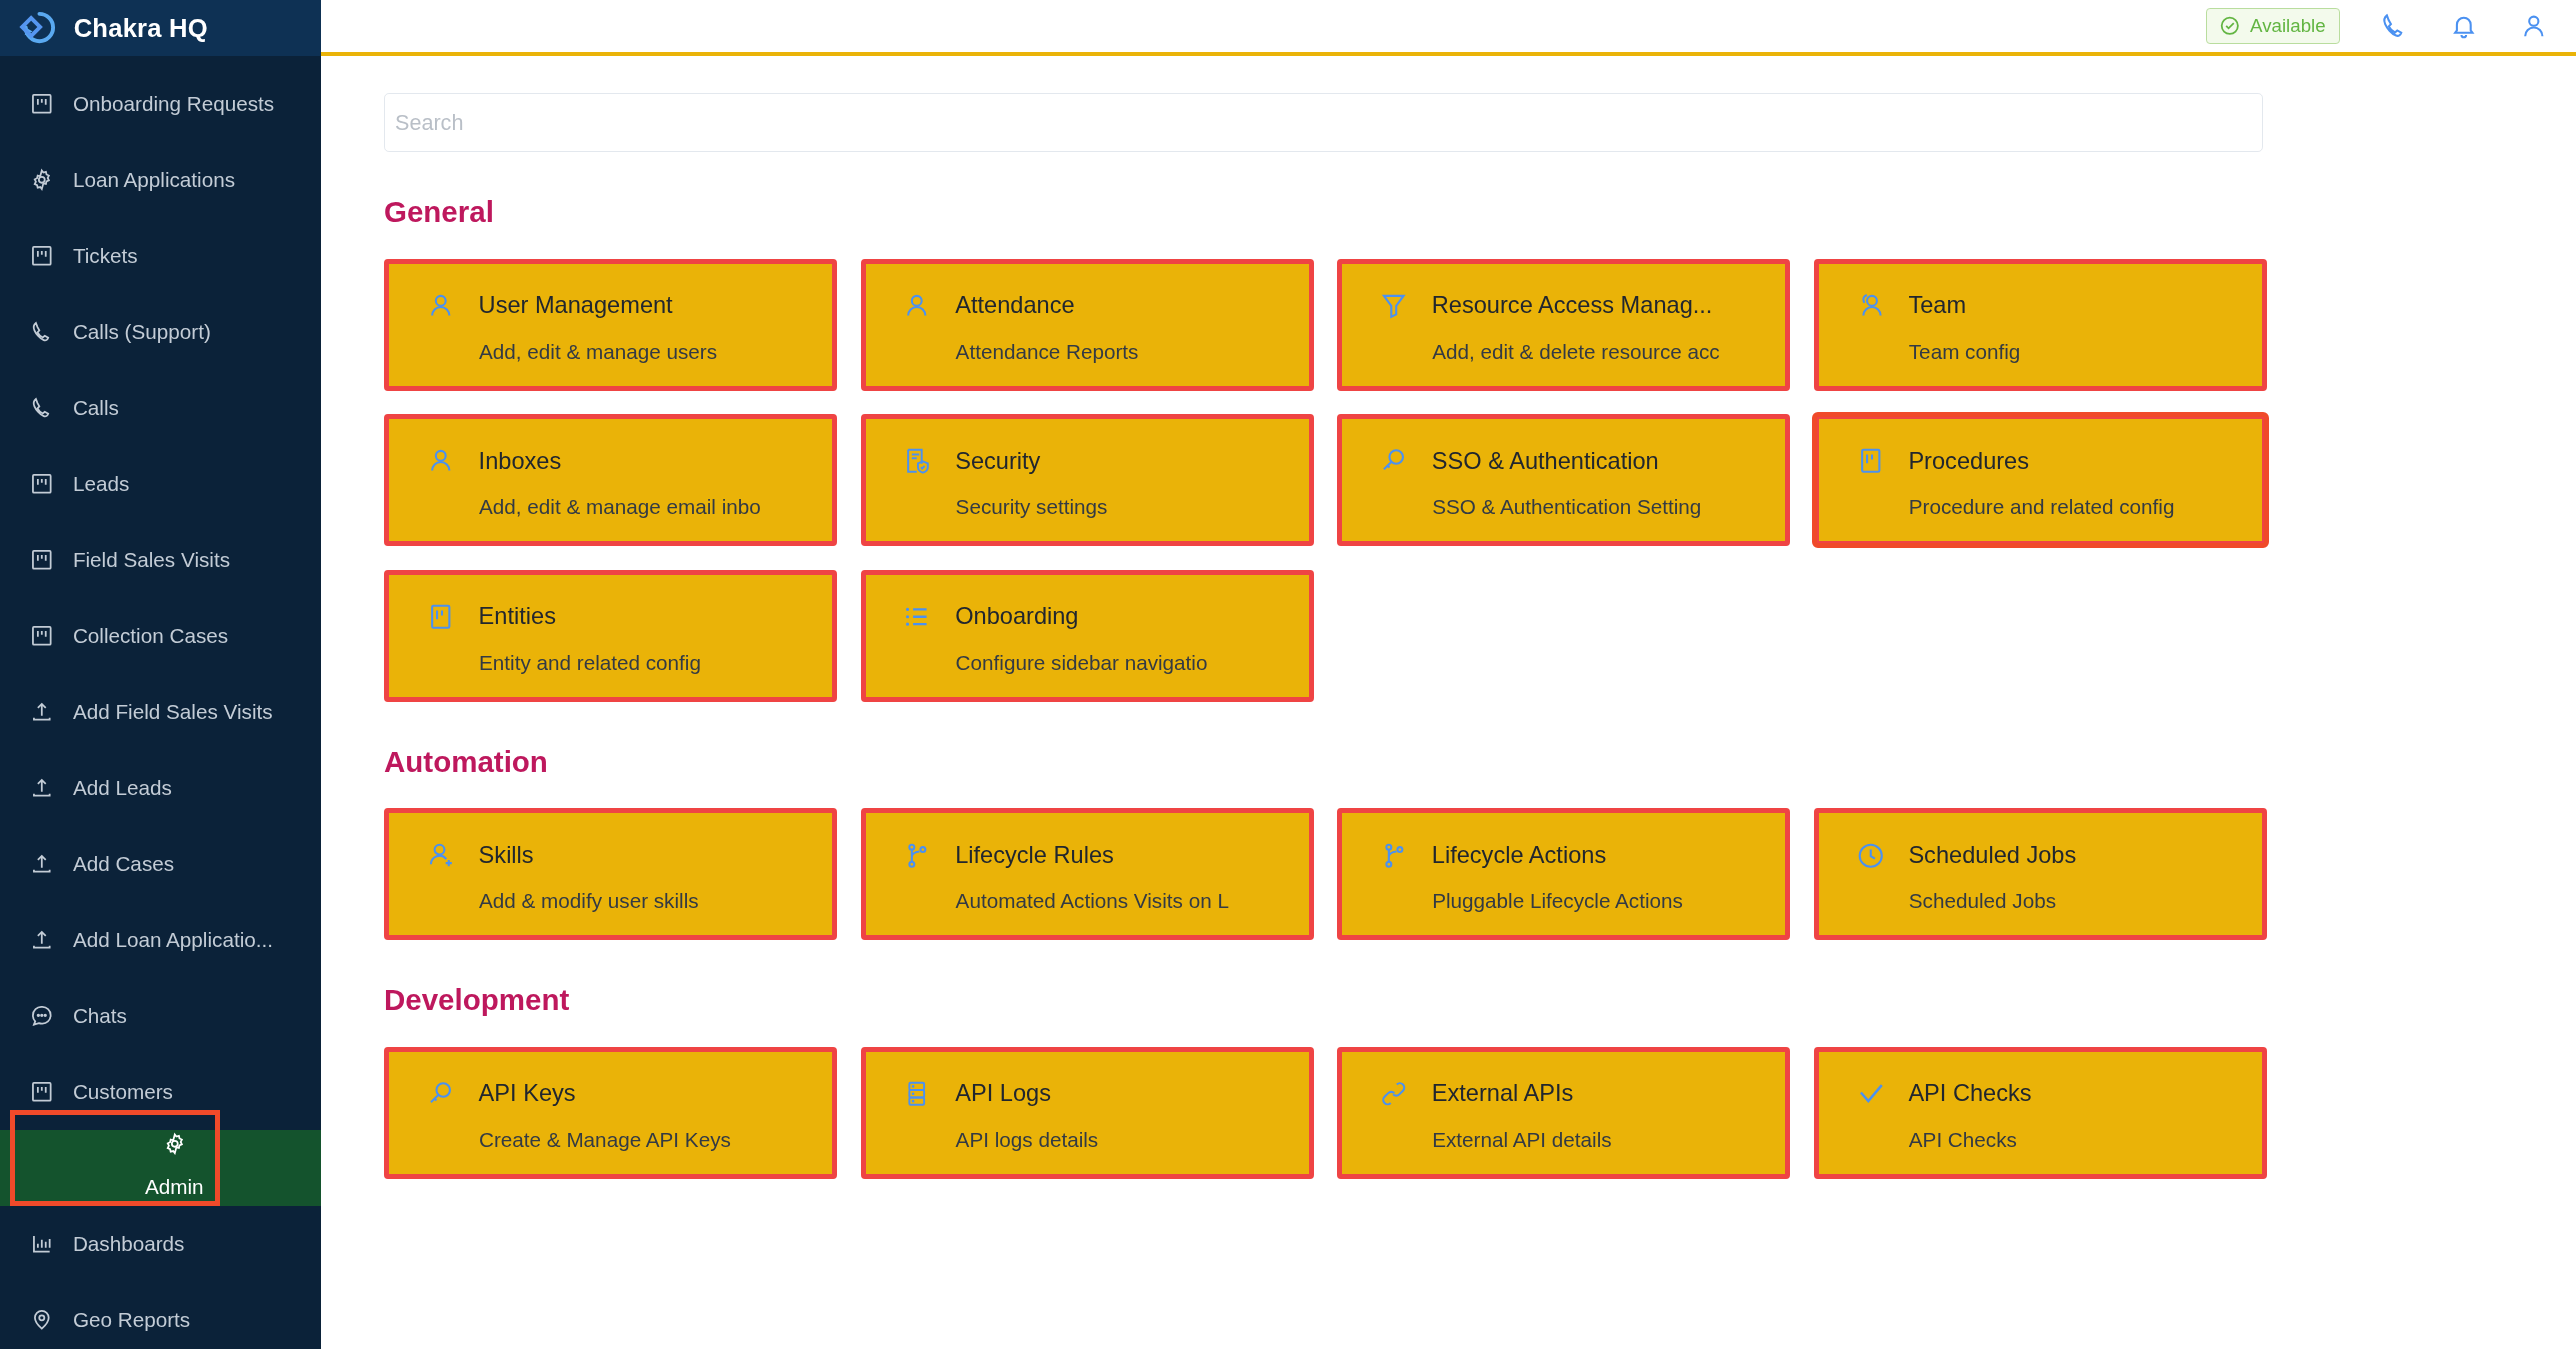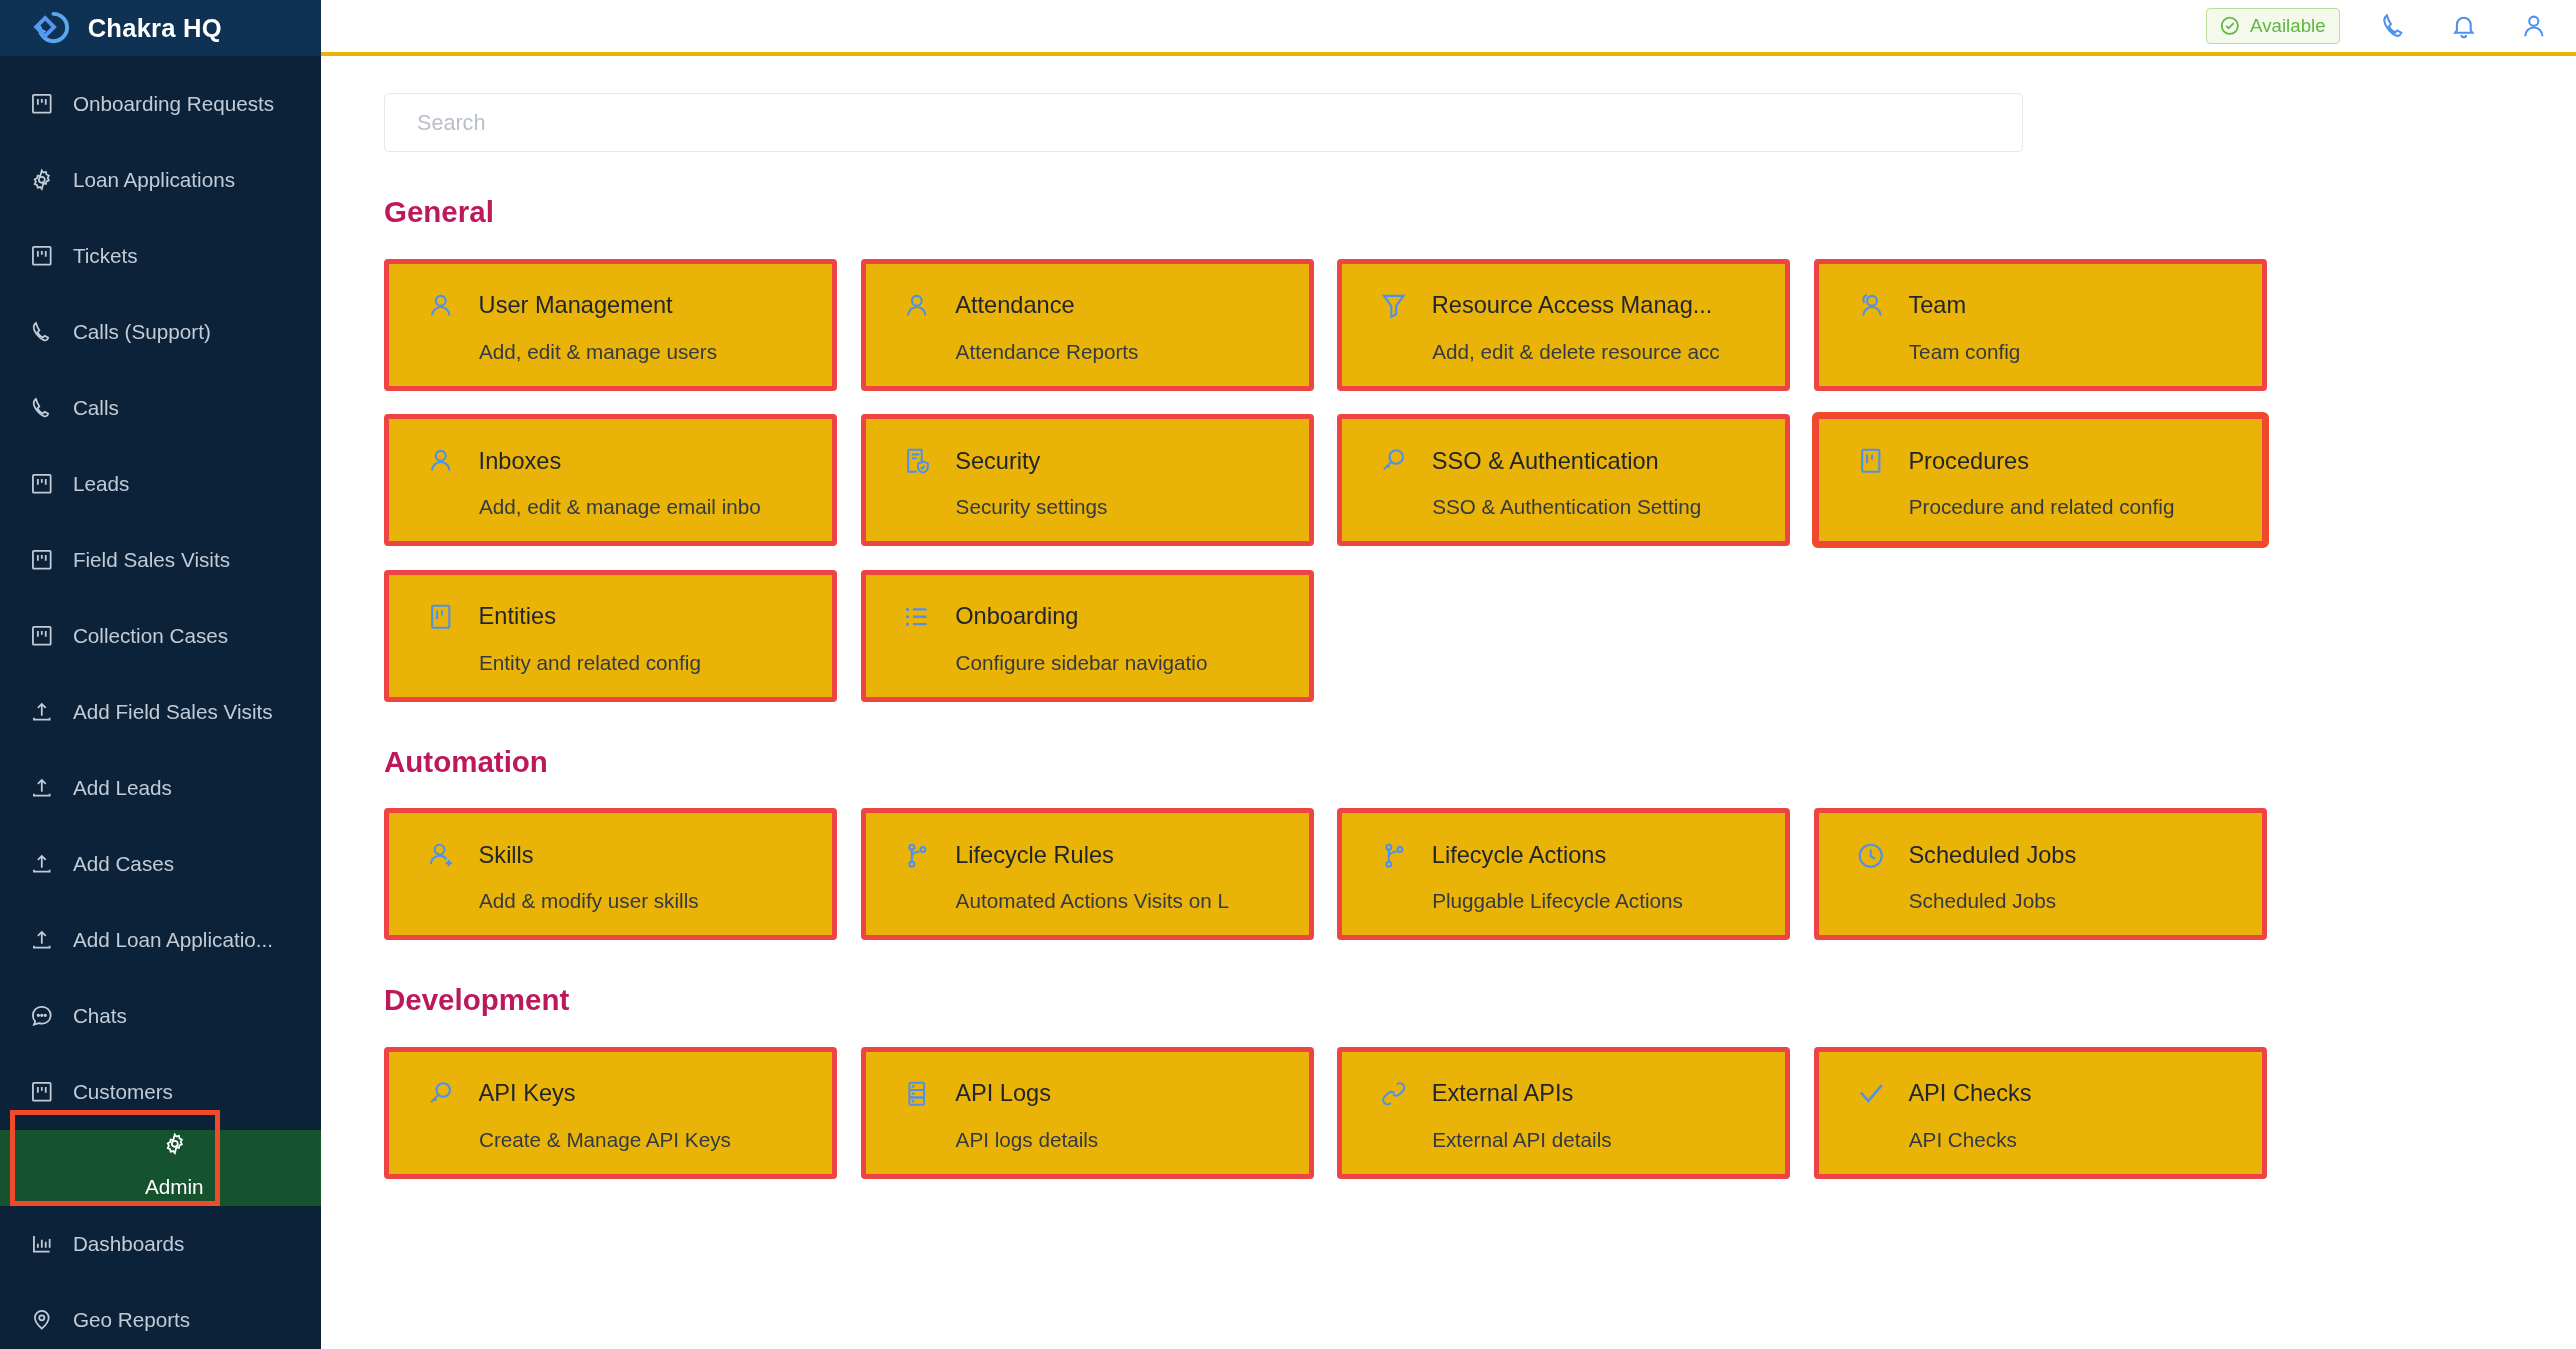--- a/index.html
+++ b/index.html
@@ -16,21 +16,21 @@
     width: 321px; height: 1349px;
     background: #0b2239;
     flex: 0 0 321px;
     position: relative;
     overflow: hidden;
   }
   .brand {
     height: 56px;
     background: #0e3154;
     display: flex; align-items: center;
-    padding-left: 29px;
+    padding-left: 15px;
     gap: 15.7px;
   }
   .brand-logo { width: 43px; height: 43px; flex:0 0 43px; display:flex; align-items:center; justify-content:center;}
   .brand-title {
     color: #ffffff; font-size: 25.6px; font-weight: bold; letter-spacing: 0.2px;
   }
   .nav { padding-top: 9.8px; }
   .nav-item {
     height: 76px;
     display: flex; align-items: center;
@@ -77,24 +77,24 @@
   }
   .topbar-icon { width: 33px; height: 33px; display:flex; align-items:center; justify-content:center; cursor:pointer; }
 
   .content {
     padding: 37px 63px 0 63px;
     height: calc(1349px - 56px);
     overflow: hidden;
   }
   .search-wrap { width: 1879px; }
   .search-input {
-    width: 1639px; height: 59px;
+    width: 1879px; height: 59px;
     border: 1px solid #e3e8ee;
     border-radius: 4.9px;
-    padding: 0 32px;
+    padding: 0 10px;
     font-size: 21.6px;
     color: #2b3445;
     font-family: "Liberation Sans", sans-serif;
     outline: none;
     background: #fff;
   }
   .search-input::placeholder { color: #b9bfc7; }
 
   .section { margin-top: 43px; }
   .section-title {

